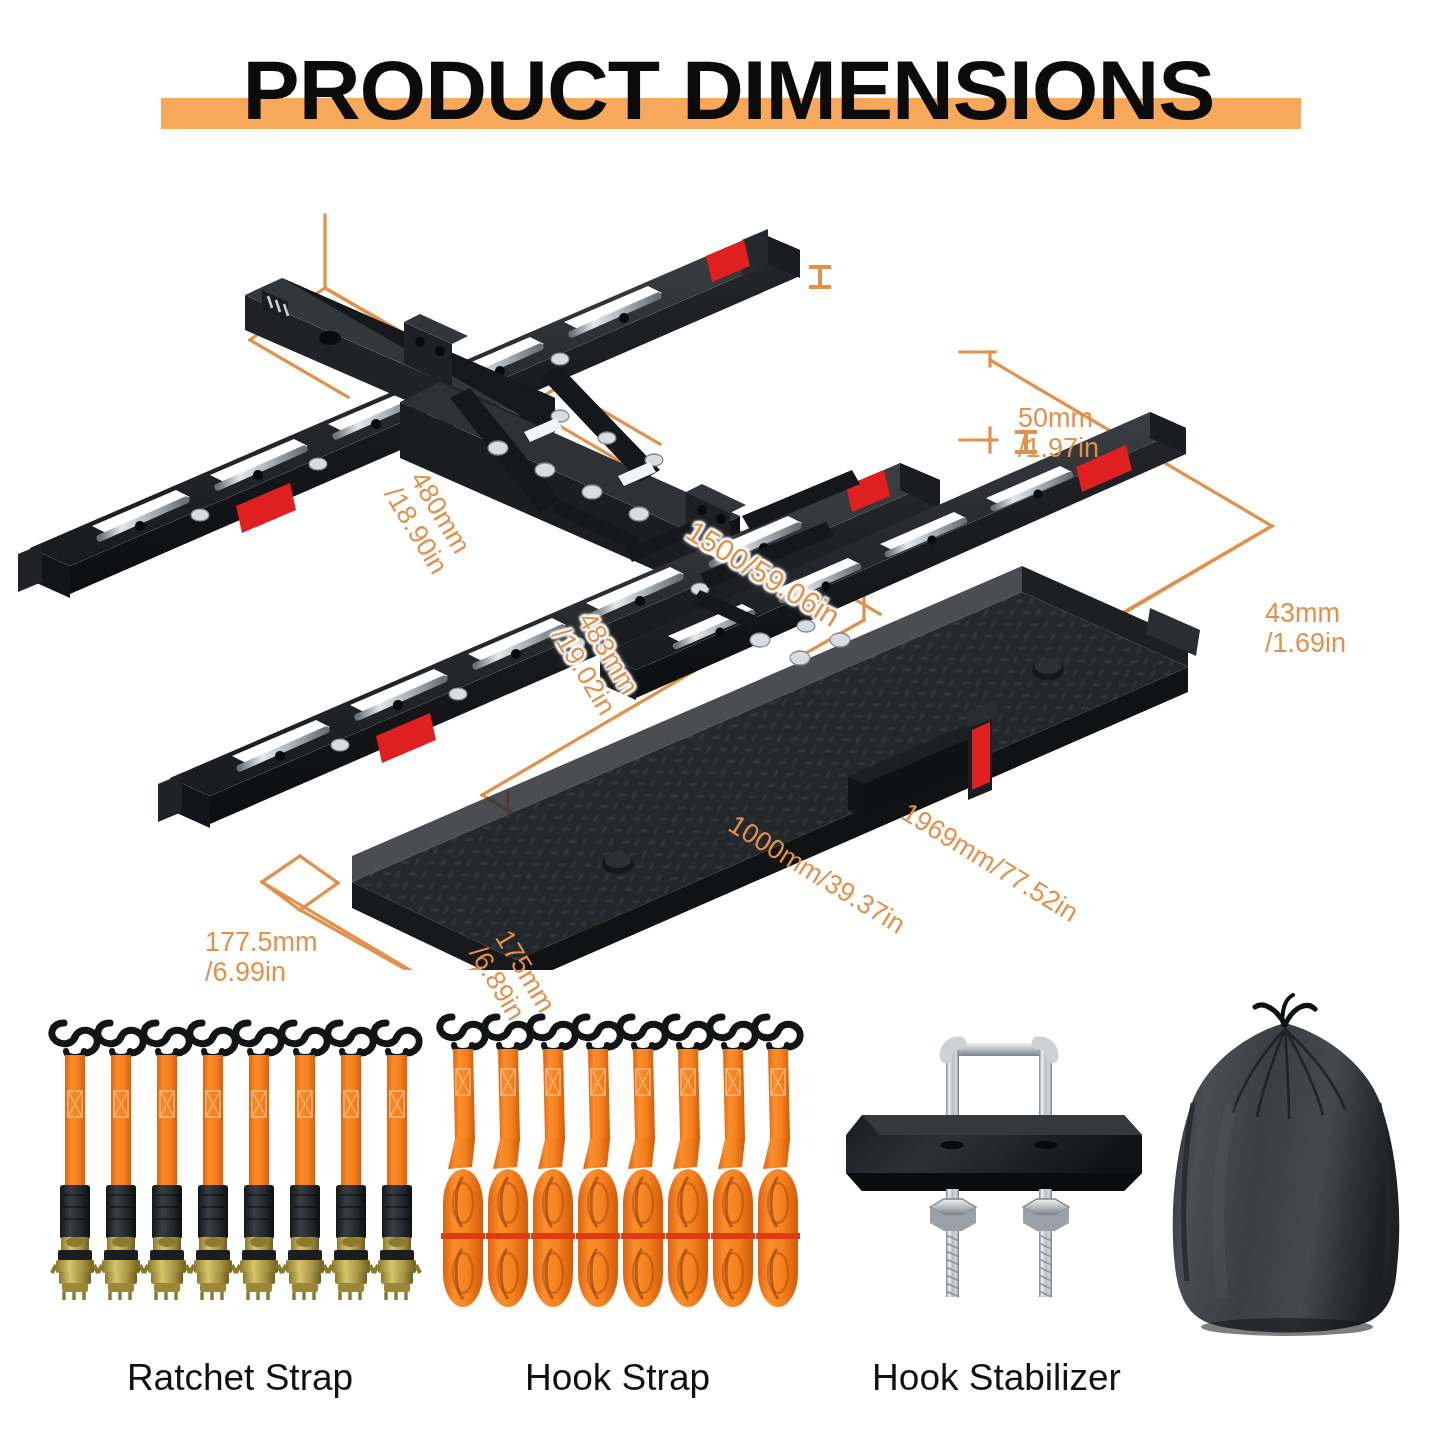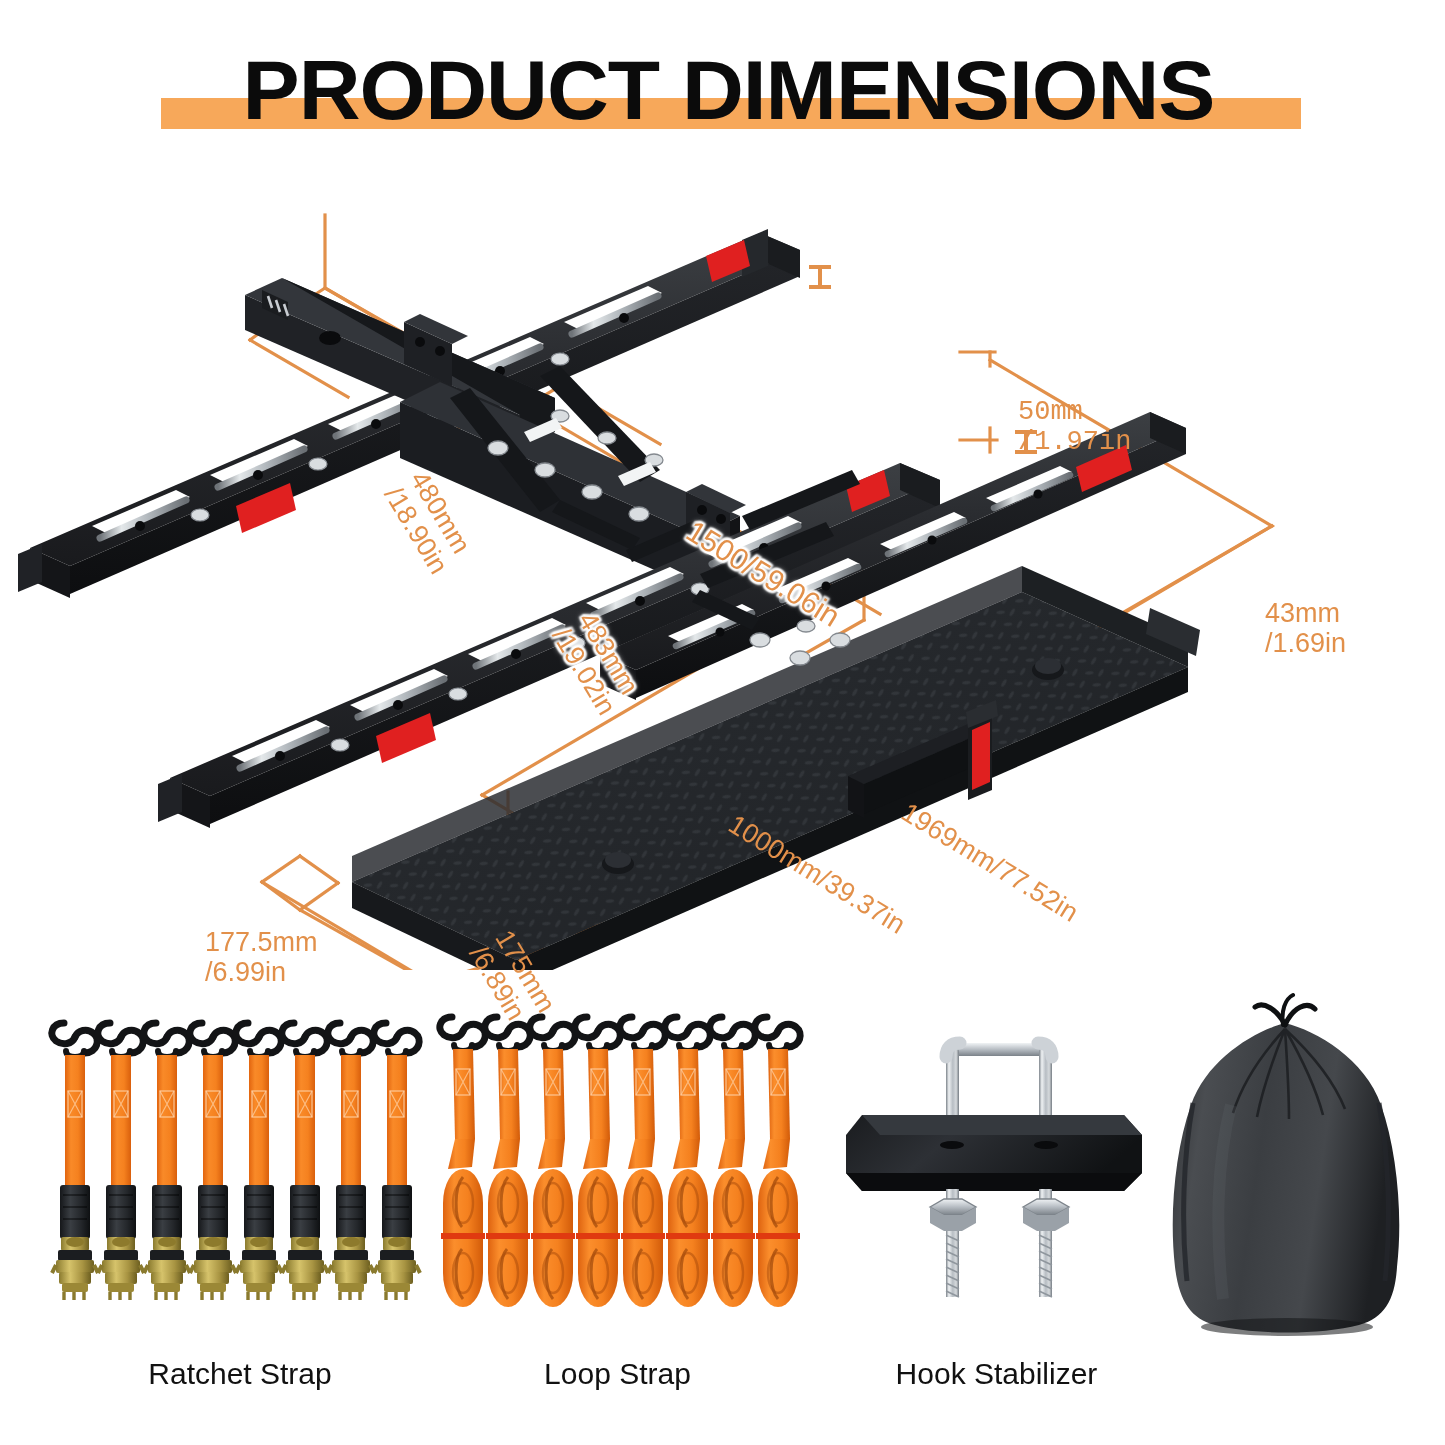--- a/index.html
+++ b/index.html
@@ -70,21 +70,21 @@
   .dim-label.halo {
     text-shadow:
       2px 0 2px #fff, -2px 0 2px #fff, 0 2px 2px #fff, 0 -2px 2px #fff,
       2px 2px 2px #fff, -2px -2px 2px #fff, 2px -2px 2px #fff, -2px 2px 2px #fff,
       0 0 5px #fff, 0 0 7px #fff;
   }
 
   #lbl-480   { left: 430px; top: 296px;  transform: rotate(59deg); transform-origin: 0 0; }
   #lbl-483   { left: 598px; top: 437px;  transform: rotate(59deg); transform-origin: 0 0; }
   #lbl-1500  { left: 698px; top: 344px;  transform: rotate(31.5deg); transform-origin: 0 0; font-size: 30px;}
-  #lbl-50    { left: 1018px; top: 227px; font-family: Liberation Mono, monospace; }
+  #lbl-50    { left: 1018px; top: 233px; }
   #lbl-43    { left: 1222px; top: 428px; margin-left: 43px; }
   #lbl-1775  { left: 205px; top: 757px; }
   #lbl-175   { left: 515px; top: 755px;  transform: rotate(59deg); transform-origin: 0 0; }
   #lbl-1000  { left: 739px; top: 639px;  transform: rotate(31.5deg); transform-origin: 0 0; }
   #lbl-1969  { left: 912px; top: 627px;  transform: rotate(31.5deg); transform-origin: 0 0; }
 
   
   #accessories {
     position: absolute;
     left: 0;
@@ -103,21 +103,21 @@
     top: 0;
     width: 100%;
     height: 370px;
   }
   .acc-caption {
     position: absolute;
     left: 0;
     top: 372px;
     width: 100%;
     text-align: center;
-    font-size: 30px;
+    font-size: 37px;
     color: #111111;
     font-family: "Liberation Sans", sans-serif;
     white-space: nowrap;
   }
   #acc-ratchet { left: 40px;   width: 400px; }
   #acc-loop    { left: 430px;  width: 375px; }
   #acc-hook    { left: 824px;  width: 345px; }
   #acc-bag     { left: 1135px; width: 300px; }
 </style>
 </head>
@@ -544,21 +544,21 @@
       </defs>
       <use href="#loopUnit" x="12" y="26"></use>
       <use href="#loopUnit" x="57" y="26"></use>
       <use href="#loopUnit" x="102" y="26"></use>
       <use href="#loopUnit" x="147" y="26"></use>
       <use href="#loopUnit" x="192" y="26"></use>
       <use href="#loopUnit" x="237" y="26"></use>
       <use href="#loopUnit" x="282" y="26"></use>
       <use href="#loopUnit" x="327" y="26"></use>
     </svg>
-    <div class="acc-caption">Loop Strap</div>
+    <div class="acc-caption">Hook Strap</div>
   </div>
 
   <div class="acc-cell" id="acc-hook">
     <svg class="acc-art" viewBox="0 0 345 370" preserveAspectRatio="xMidYMid meet">
       <defs>
         <linearGradient id="zinc" x1="0" y1="0" x2="1" y2="0">
           <stop offset="0%" stop-color="#7d848b"></stop>
           <stop offset="22%" stop-color="#eef1f3"></stop>
           <stop offset="52%" stop-color="#b7bdc3"></stop>
           <stop offset="78%" stop-color="#d6dadd"></stop>

